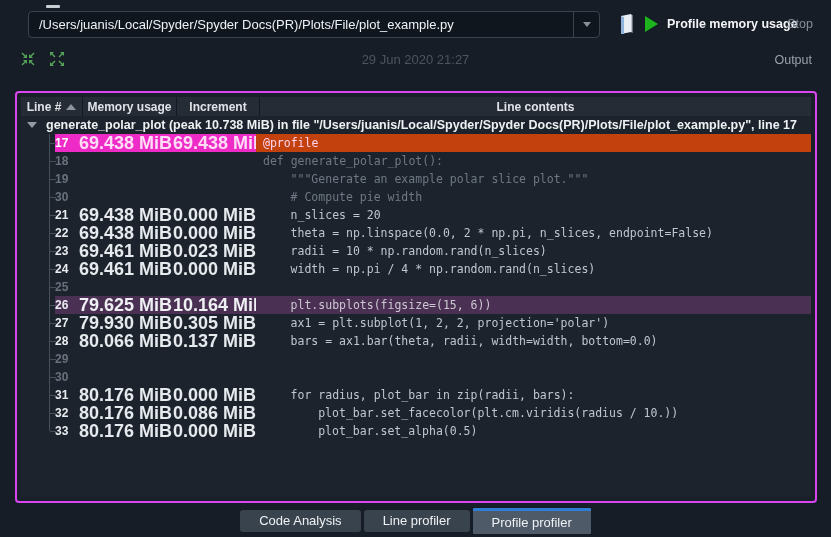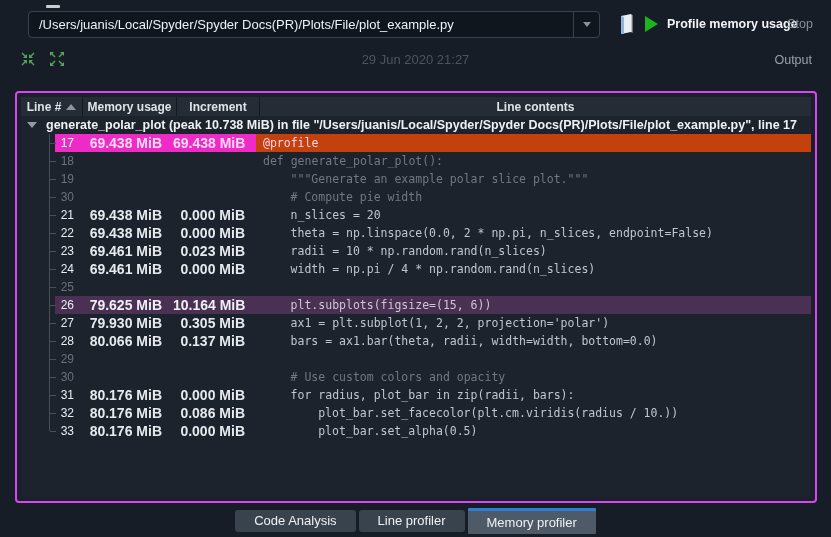--- a/index.html
+++ b/index.html
@@ -40,22 +40,22 @@
             padding-left:4px;white-space:nowrap;overflow:hidden;}
   .tri-down{width:0;height:0;border-left:5px solid transparent;border-right:5px solid transparent;
             border-top:6px solid #929aa4;margin:0 9px 0 2px;flex:0 0 auto;}
 
   .trow{display:grid;grid-template-columns:34px 24px 94px 83px 1fr;height:18px;line-height:18px;}
   .tree{position:relative;}
   .tree::before{content:"";position:absolute;left:28px;top:0;height:100%;border-left:1px solid #474f59;}
   .trow.last .tree::before{height:50%;}
   .tree::after{content:"";position:absolute;left:29px;top:50%;width:6px;border-top:1px solid #474f59;}
   .cell{overflow:hidden;white-space:nowrap;}
-  .num{color:#e9ecf0;font-weight:400;text-align:right;padding-right:5px;font-size:12px;}
-  .mem,.inc{text-align:right;padding-right:11px;font-weight:700;color:#e6eaee;font-size:14px;}
+  .num{color:#e9ecf0;font-weight:700;text-align:left;padding-right:5px;font-size:12px;}
+  .mem,.inc{text-align:right;padding-right:11px;font-weight:700;color:#e6eaee;font-size:18px;}
   .code{font-family:"DejaVu Sans Mono",monospace;font-size:11.5px;color:#c0c6cf;white-space:pre;}
 
   .trow.dim .num{color:#68717d;}
   .trow.dim .code{color:#6f7884;}
   .trow.magenta .num{color:#ffffff;}
   .trow.magenta .mem,.trow.magenta .inc{color:#ffdcf5;}
   .trow.magenta .code{color:#ffd4f1;}
   .trow.plum .mem,.trow.plum .inc{color:#eef0f3;}
   .trow.plum .code{color:#cdc7d3;}
 
@@ -229,21 +229,20 @@
     <div class="cell num">29</div>
     <div class="cell mem"></div>
     <div class="cell inc"></div>
     <div class="cell code" style="padding-left: 7px;"></div>
   </div>
           <div class="trow dim">
     <div class="tree"></div>
     <div class="cell num">30</div>
     <div class="cell mem"></div>
     <div class="cell inc"></div>
-    <div class="cell code" style="padding-left: 34.6px;"># Use custom colors and opacity</div>
   </div>
           <div class="trow normal">
     <div class="tree"></div>
     <div class="cell num">31</div>
     <div class="cell mem">80.176 MiB</div>
     <div class="cell inc">0.000 MiB</div>
     <div class="cell code" style="padding-left: 34.6px;">for radius, plot_bar in zip(radii, bars):</div>
   </div>
           <div class="trow normal">
     <div class="tree"></div>
@@ -259,15 +258,15 @@
     <div class="cell inc">0.000 MiB</div>
     <div class="cell code" style="padding-left: 62.2px;">plot_bar.set_alpha(0.5)</div>
   </div>
         </div>
     </div>
   </div>
 
   <div class="tabbar" id="tabbar">
       <div class="tab">Code Analysis</div>
       <div class="tab">Line profiler</div>
-      <div class="tab active" style="border-top-color: rgb(46, 126, 213);">Memory profiler</div>
+      <div class="tab active" style="border-top-color: rgb(46, 126, 213);">Profile profiler</div>
     </div>
 </div>
 
 </body></html>

